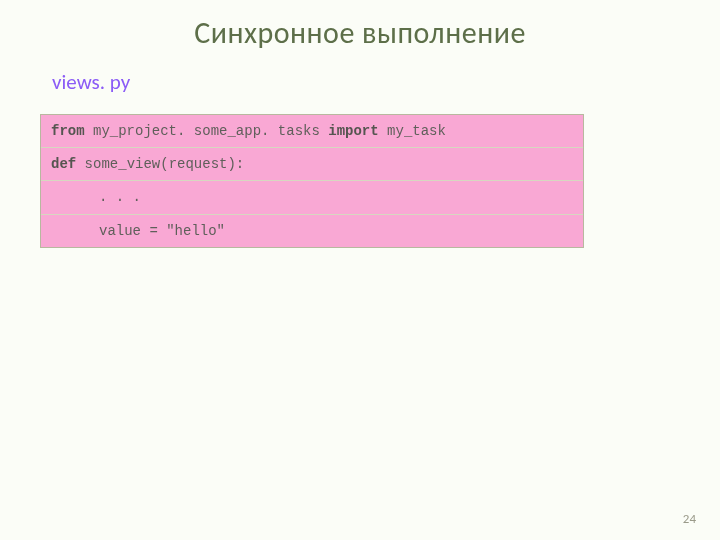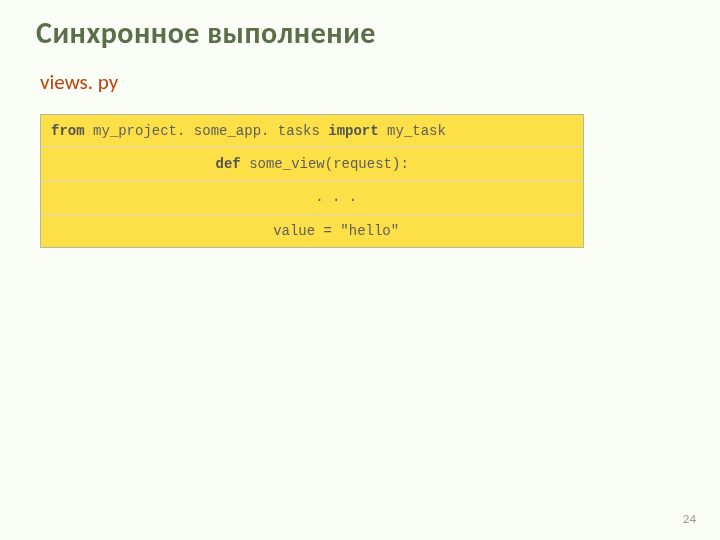--- a/index.html
+++ b/index.html
@@ -9,49 +9,49 @@
       background: #fbfdf7;
       font-family: Calibri, Arial, sans-serif;
       position: relative;
       overflow: hidden;
     }
     .slide {
       padding: 14px 36px 0 36px;
     }
     .title {
       font-size: 30px;
-      font-weight: 700;
+      font-weight: 400;
       color: #5d6f49;
+      text-align: center;
       margin-bottom: 18px;
       letter-spacing: 0.5px;
     }
     .filename {
       font-size: 21px;
       font-weight: 400;
-      color: #c2410c;
+      color: #8b5cf6;
       margin-bottom: 10px;
-      margin-left: 4px;
+      margin-left: 16px;
     }
     .code-box {
       border: 1px solid #b8b89f;
-      background: #fde047;
+      background: #f9a8d4;
       width: 84%;
       margin-left: 4px;
       margin-top: 19px;
     }
     .code-line {
       font-family: Consolas, "Courier New", monospace;
       font-size: 14px;
       color: #5f5f5a;
       padding: 7px 10px 7px 10px;
       line-height: 1.3;
     }
     .code-box .code-line + .code-line {
       border-top: 1px solid #d7d7c0;
-      text-align: center;
     }
     .code-keyword {
       font-weight: bold;
       color: #555550;
     }
     .code-method {
       font-weight: bold;
       color: #5f5f5a;
     }
     .indent {

